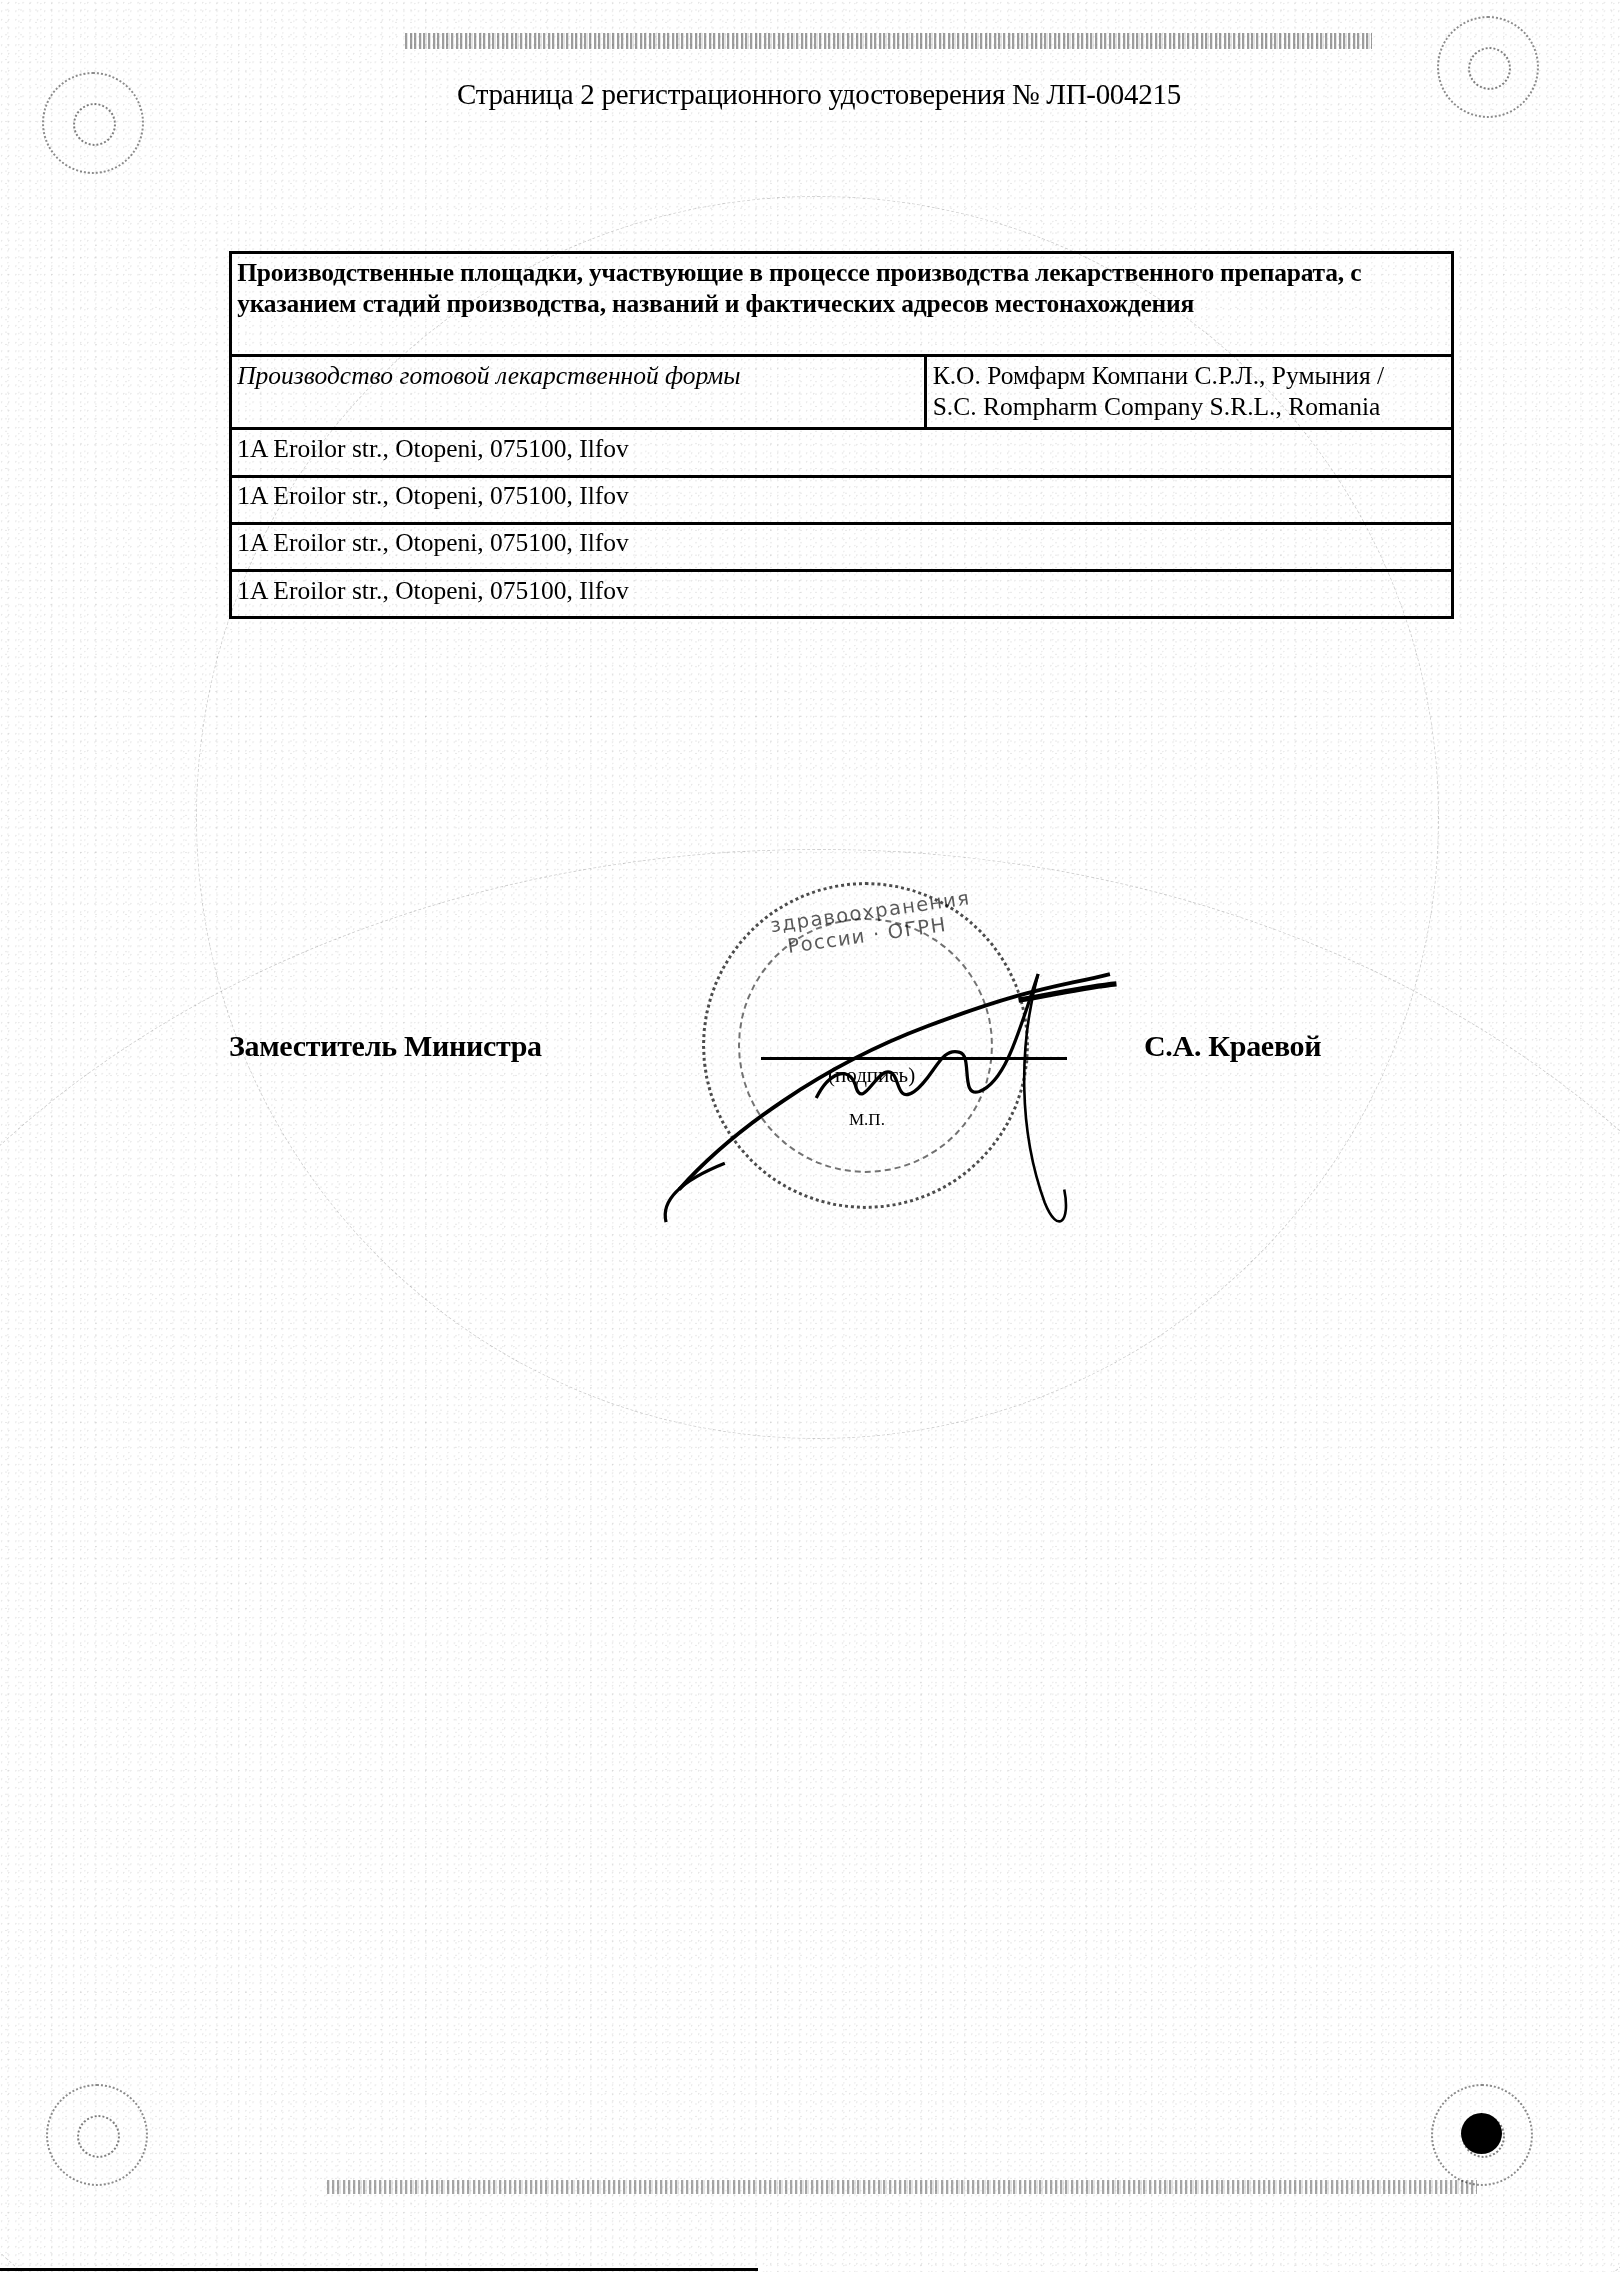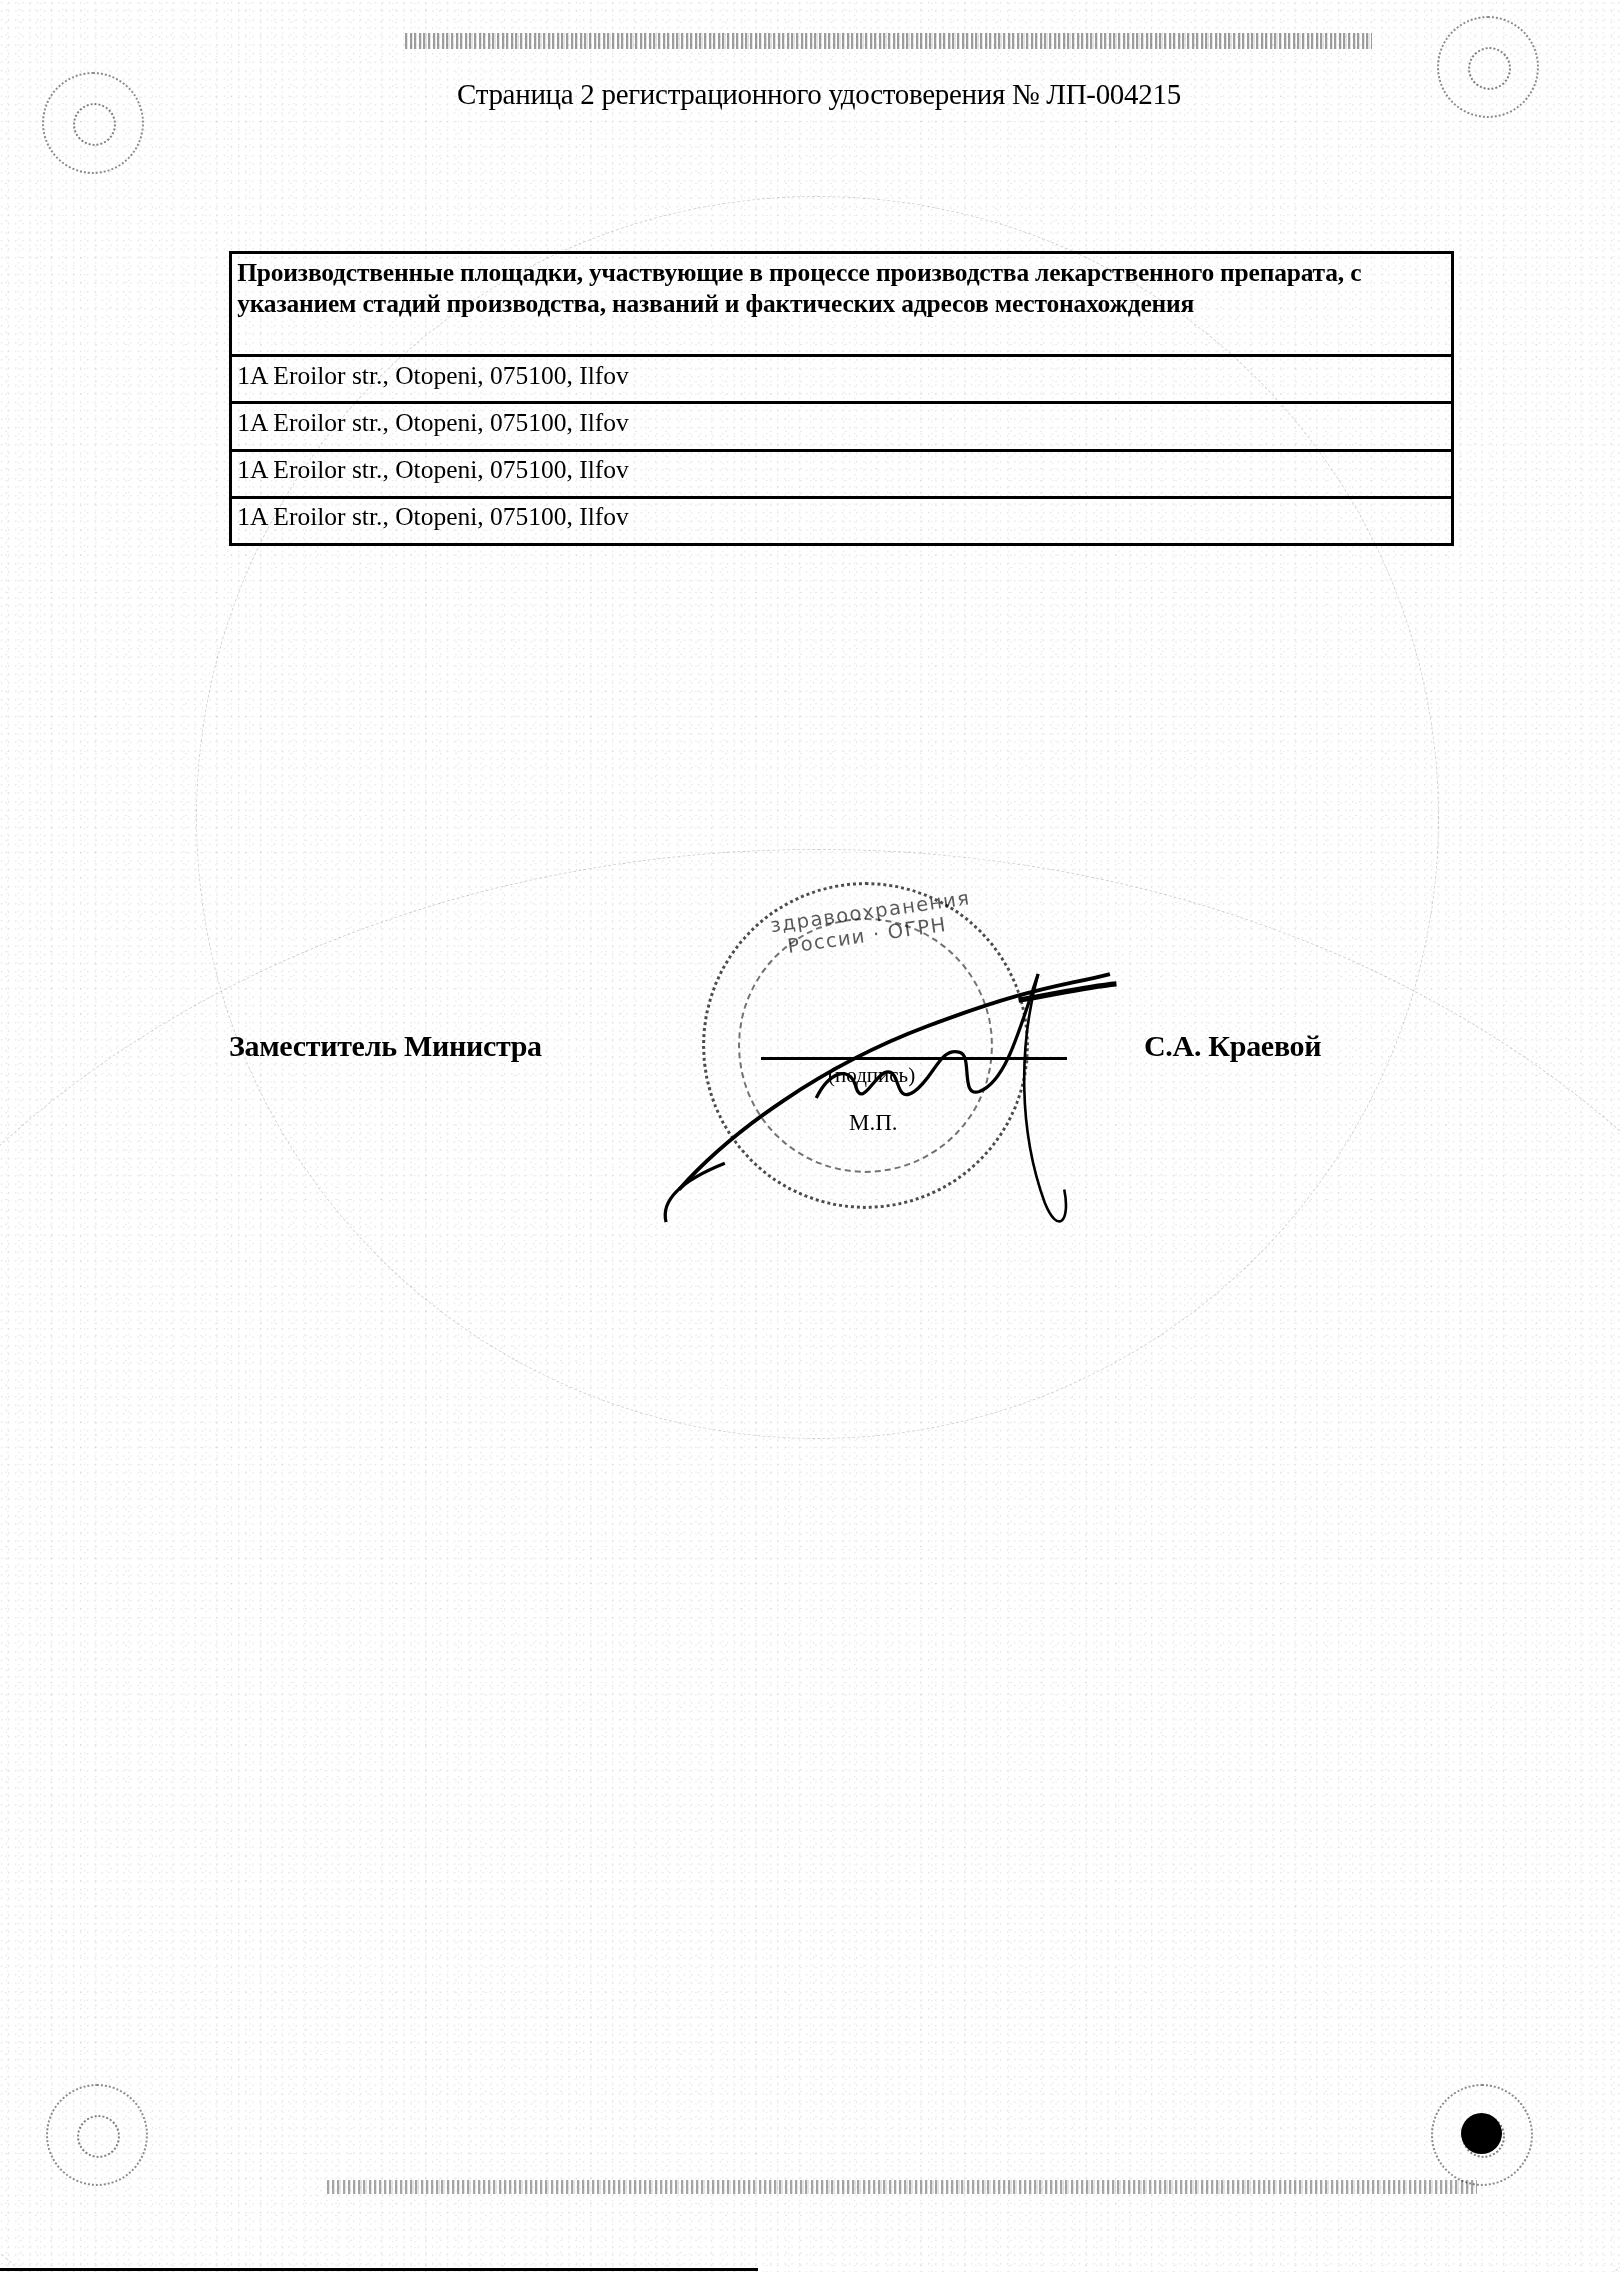--- a/index.html
+++ b/index.html
@@ -85,21 +85,21 @@
       position: absolute; left: 915px; top: 0;
       font-size: 30px; font-weight: bold; letter-spacing: -0.3px;
     }
     .sig-line {
       position: absolute; left: 761px; top: 1057px; width: 306px; height: 3.3px; background: #000;
     }
     .sig-caption {
       position: absolute; left: 828px; top: 1063px; font-size: 21px;
     }
     .mp-caption {
-      position: absolute; left: 849px; top: 1110px; font-size: 23px;
+      position: absolute; left: 849px; top: 1110px; font-size: 17px;
     }
     .stamp {
       position: absolute; left: 702px; top: 882px; width: 327px; height: 327px;
       border-radius: 50%;
       border: 3.9px dotted rgba(0,0,0,0.7);
       box-sizing: border-box;
     }
     .stamp-inner {
       position: absolute; left: 738px; top: 918px; width: 255px; height: 255px;
       border-radius: 50%;
@@ -131,20 +131,27 @@
 <div class="black-dot"></div>
 
 <div class="page-title">Страница 2 регистрационного удостоверения № ЛП-004215</div>
 
 <table class="sites">
   <tbody>
       <tr class="row-hdr">
     <td colspan="2" class="hdr">Производственные площадки, участвующие в процессе производства лекарственного препарата, с указанием стадий производства, названий и фактических адресов местонахождения</td>
   </tr>
 
+  <tr class="row-stage">
+    <td class="stage">Производство готовой лекарственной формы</td>
+    <td class="company vline">
+      <div>К.О. Ромфарм Компани С.Р.Л., Румыния /</div>
+      <div>S.C. Rompharm Company S.R.L., Romania</div>
+    </td>
+  </tr>
   <tr class="row-addr">
     <td colspan="2">1A Eroilor str., Otopeni, 075100, Ilfov</td>
   </tr>
 
   <tr class="row-addr">
     <td colspan="2">1A Eroilor str., Otopeni, 075100, Ilfov</td>
   </tr>
 
   <tr class="row-addr">
     <td colspan="2">1A Eroilor str., Otopeni, 075100, Ilfov</td>

